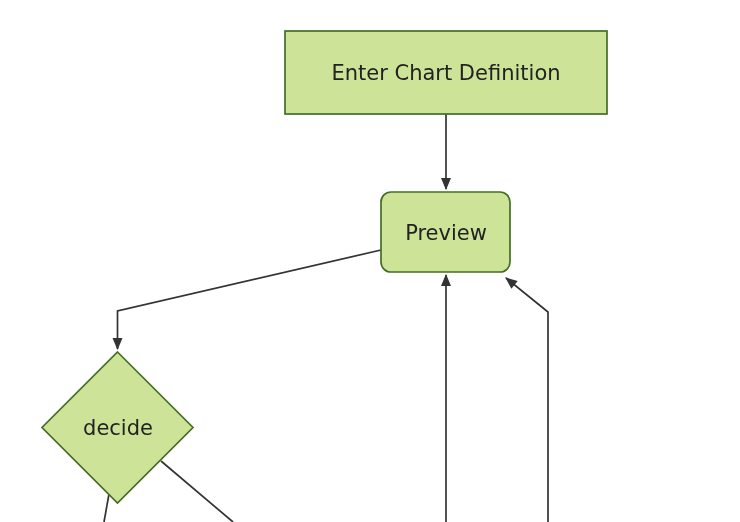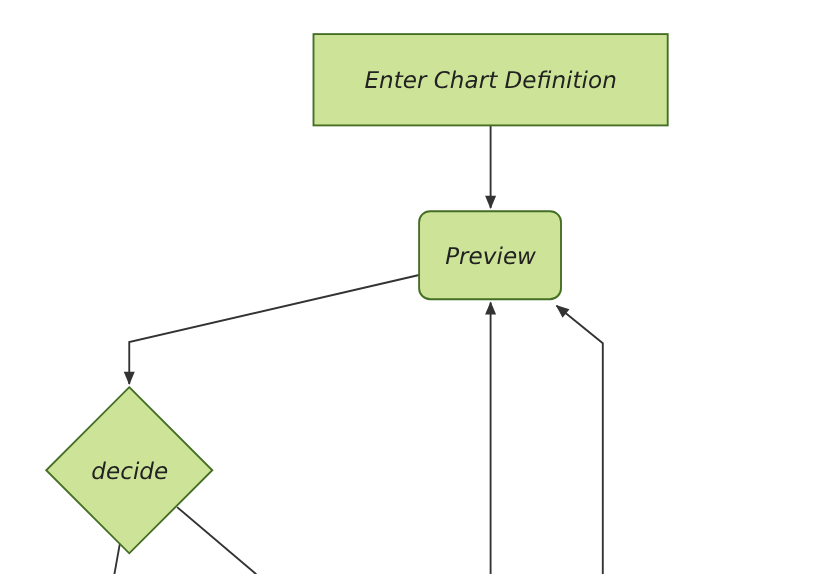--- a/index.html
+++ b/index.html
@@ -7,21 +7,20 @@
     padding: 0;
     background: #ffffff;
   }
   .stage {
     position: relative;
     width: 740px;
     height: 522px;
     background: var(--background, #ffffff);
     overflow: hidden;
     font-family: "DejaVu Sans", "Liberation Sans", sans-serif;
-    font-style: italic;
   }
   svg {
     display: block;
   }
   svg text {
     font-family: "DejaVu Sans", "Liberation Sans", sans-serif;
     font-size: 21px;
     fill: var(--text, #222222);
   }
   .node-shape {

